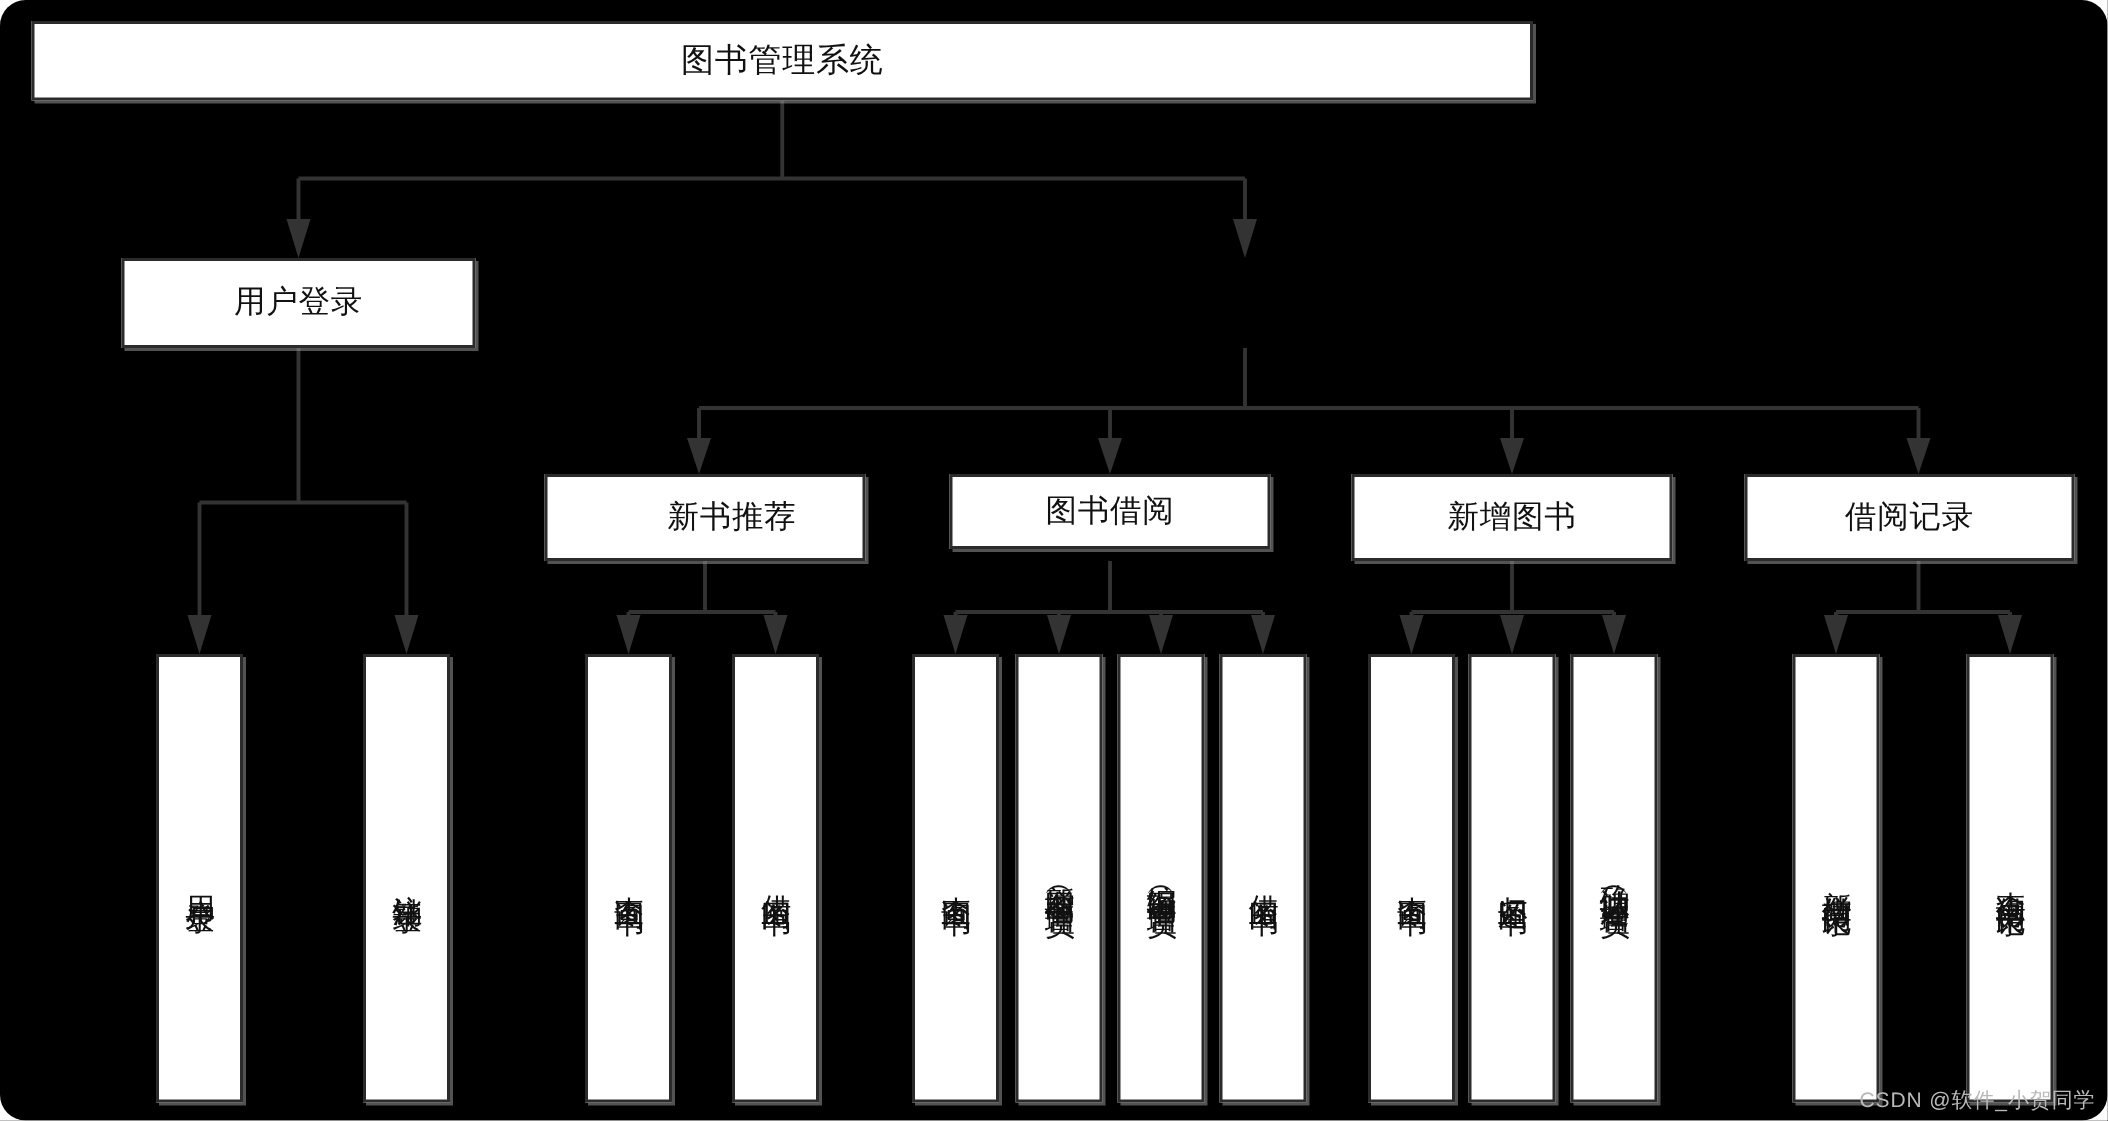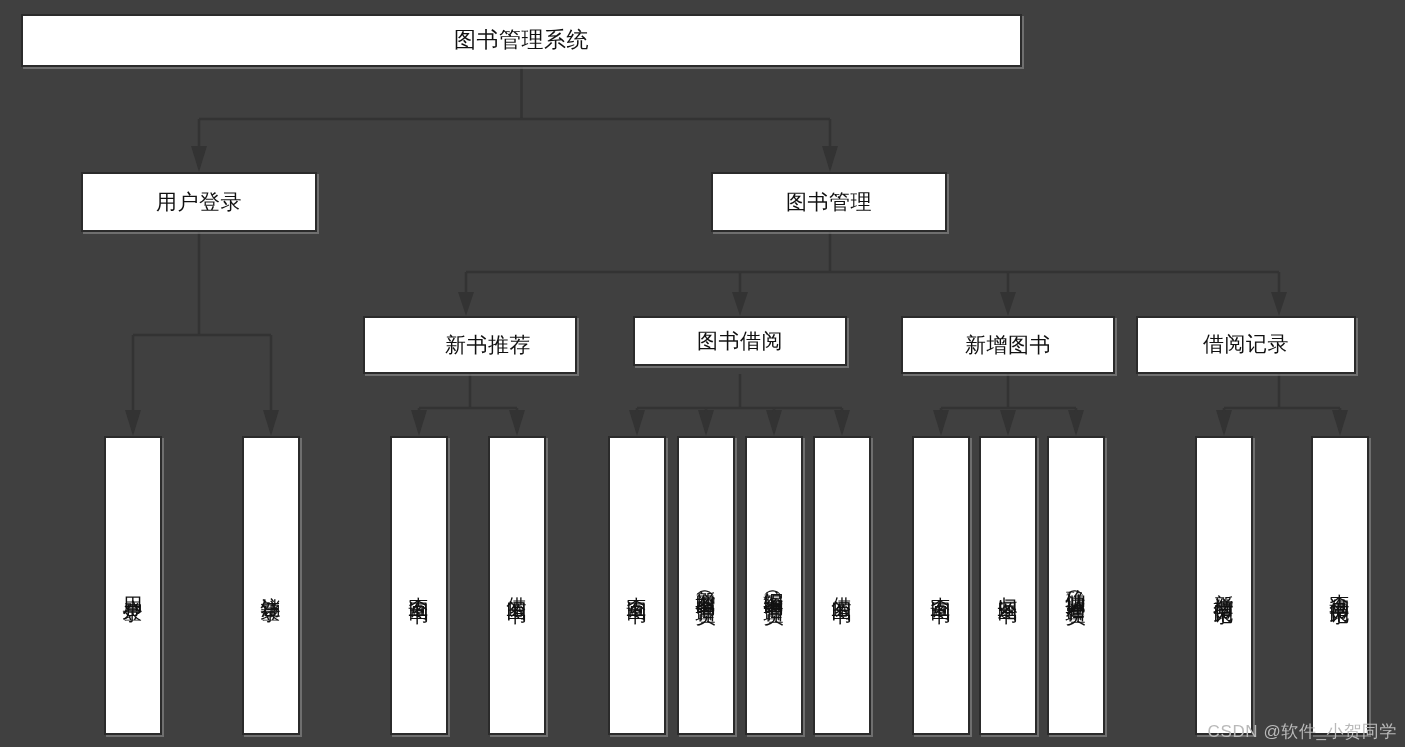--- a/index.html
+++ b/index.html
@@ -5,22 +5,23 @@
 <style>
   html,body{margin:0;padding:0;background:#ffffff;}
   body{
     font-family:"Liberation Sans","DejaVu Sans",sans-serif;
     color:#1a1a1a;
   }
   #canvas{
     position:relative;
     width:1405px;
     height:747px;
-    background:#404040;
+    background:#000000;
     overflow:hidden;
+    border-radius:17px;
   }
   
   #wires{
     position:absolute;
     left:0; top:0;
     width:1405px; height:747px;
     pointer-events:none;
   }
   #wires path, #wires line{
     stroke:#333333;
@@ -66,21 +67,21 @@
     letter-spacing:2.5px;
     white-space:normal;
     max-height:275px;
   }
 
   
   #watermark{
     position:absolute;
     right:8px;
     bottom:4px;
-    font-size:17px;
+    font-size:14px;
     color:#b9b9b9;
     letter-spacing:.6px;
     z-index:6;
     white-space:nowrap;
     user-select:none;
   }
 </style>
 </head>
 <body>
 
@@ -150,37 +151,34 @@
   </svg>
 
   <div class="node root" style="left:21px; top:14px; width:1001px; height:53px;">
     <span class="lbl">图书管理系统</span>
   </div>
 
   <div class="node lvl2" style="left:81px; top:172px; width:236px; height:60px;">
     <span class="lbl">用户登录</span>
   </div>
 
-  <div class="node lvl2" style="left:711px; top:172px; width:236px; height:60px;">
-    <span class="lbl">图书管理</span>
-  </div>
 
   <div class="node lvl3" style="left:363px; top:316px; width:214px; height:58px;padding-left:36px;">
     <span class="lbl">新书推荐</span>
   </div>
 
   <div class="node lvl3" style="left:633px; top:316px; width:214px; height:50px;">
     <span class="lbl">图书借阅</span>
   </div>
 
   <div class="node lvl3" style="left:901px; top:316px; width:214px; height:58px;">
     <span class="lbl">新增图书</span>
   </div>
 
-  <div class="node lvl3" style="left:1136px; top:316px; width:220px; height:58px;font-family:Liberation Serif, serif;">
+  <div class="node lvl3" style="left:1163px; top:316px; width:220px; height:58px;">
     <span class="lbl">借阅记录</span>
   </div>
 
   <div class="node leaf" style="left:104px; top:436px; width:58px; height:299px;">
     <span class="lbl">用户登录</span>
   </div>
 
   <div class="node leaf" style="left:242px; top:436px; width:58px; height:299px;">
     <span class="lbl">注销登录</span>
   </div>

